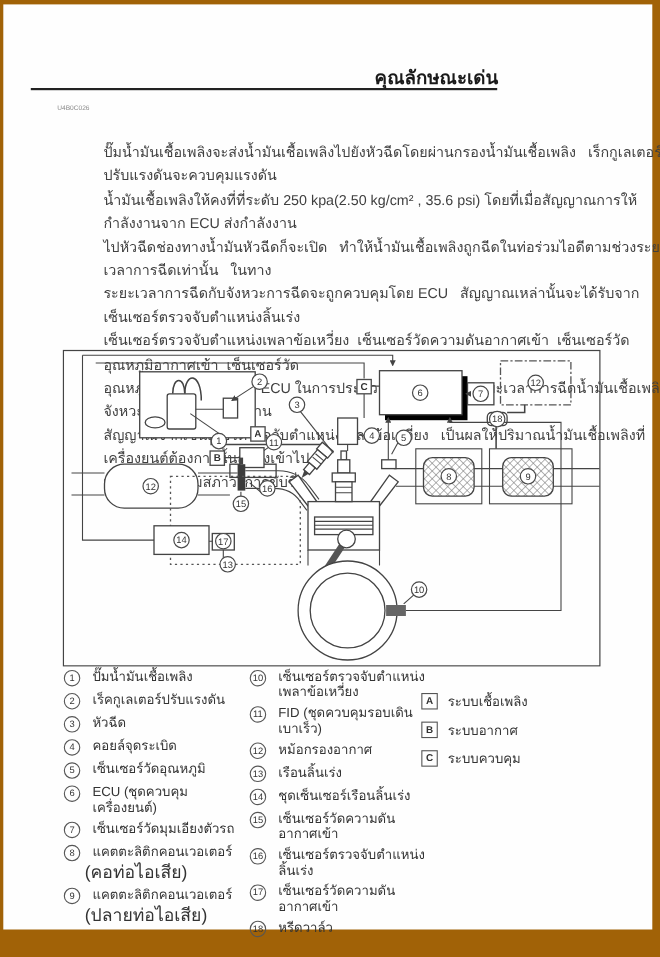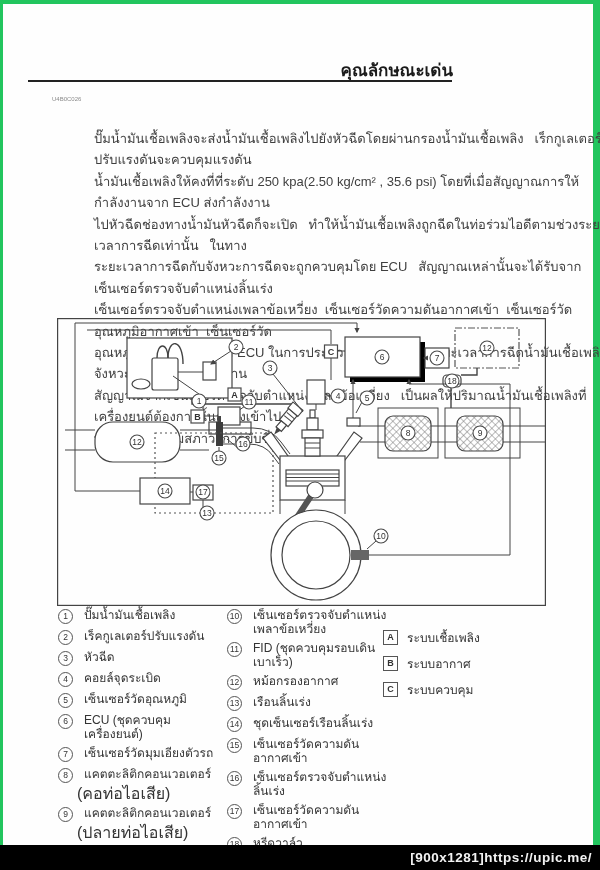--- a/index.html
+++ b/index.html
@@ -1,16 +1,16 @@
 <!DOCTYPE html>
 <html><head>
 <meta charset="utf-8">
 <style>
   html,body{margin:0;padding:0;background:#888;}
-  #stage{position:relative;width:600px;height:870px;background:#22c55e;overflow:hidden;
+  #stage{position:relative;width:600px;height:870px;background:#a16207;overflow:hidden;
          font-family:"Liberation Sans","DejaVu Sans",sans-serif;}
   #paper{position:absolute;left:3px;top:4px;right:7px;bottom:25px;background:#fefefe;}
 
   
   .htitle{position:absolute;top:52px;right:140px;font-size:17px;font-weight:bold;color:#1a1a1a;}
   .hrule{position:absolute;left:25px;top:76px;width:424px;height:2px;background:#222;}
   .genbox{position:absolute;left:452px;top:49px;width:114px;height:40px;border:2px solid #111;
           display:flex;background:#fff;}
   .gencell{width:56px;border-right:2px solid #111;display:flex;flex-direction:column;
            align-items:center;justify-content:center;font-weight:bold;font-size:14px;
@@ -395,16 +395,13 @@
           <div class="skey">B</div>
           <div class="slabel">ระบบอากาศ</div>
         </div>
       <div class="sysrow">
           <div class="skey">C</div>
           <div class="slabel">ระบบควบคุม</div>
         </div>
     </div>
   </div>
 
-  <div class="footer">
-    <span class="wm">[900x1281]https://upic.me/</span>
-  </div>
 </div>
 
 </body></html>

